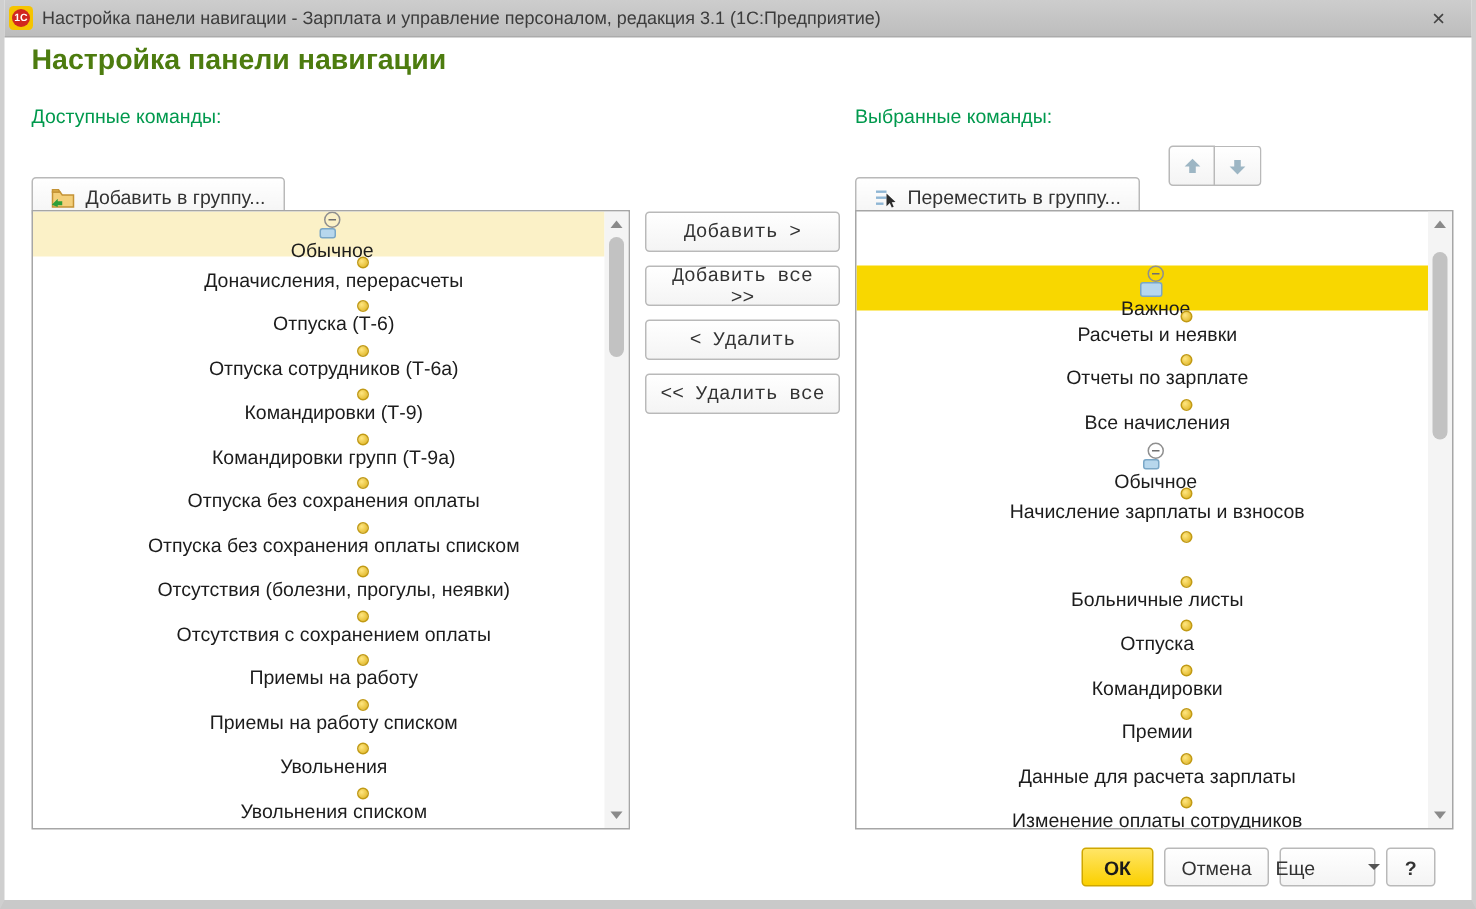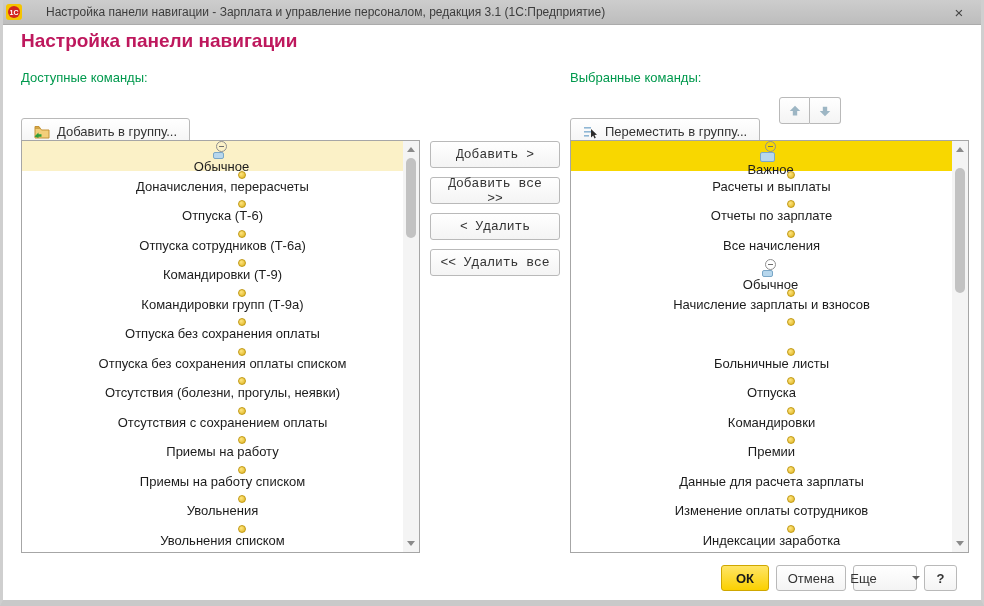--- a/index.html
+++ b/index.html
@@ -6,46 +6,46 @@
   .window{position:relative;width:984px;height:606px;background:#fff;box-sizing:border-box;
           border-left:3px solid #cfcfcf;border-right:3px solid #cfcfcf;border-bottom:6px solid #c9c9c9;overflow:hidden;}
   
   .titlebar{position:absolute;top:0;left:-3px;right:-3px;height:24px;
             background:linear-gradient(180deg,#cdcdcd,#bdbdbd);border-bottom:1px solid #ababab;
             display:flex;align-items:center;}
   .app-logo{width:16px;height:16px;margin-left:6px;border-radius:3px;background:#f5c400;
             display:flex;align-items:center;justify-content:center;flex:0 0 auto;}
   .app-logo .circ{width:12px;height:12px;border-radius:50%;background:#d1261f;color:#fff;
                   font-size:7px;font-weight:bold;display:flex;align-items:center;justify-content:center;}
-  .title-text{margin-left:24px;font-size:12px;color:#3c3c3c;white-space:nowrap;}
+  .title-text{margin-left:6px;font-size:12px;color:#3c3c3c;white-space:nowrap;}
   .close-btn{position:absolute;right:12px;top:0;height:24px;width:26px;display:flex;align-items:center;
              justify-content:center;font-size:15px;color:#444;cursor:default;}
   
-  .heading{position:absolute;left:18px;top:30px;font-size:19px;font-weight:600;color:#be185d;}
+  .heading{position:absolute;left:18px;top:30px;font-size:19px;font-weight:600;color:#4d7c0f;}
   .group-label{position:absolute;top:70px;font-size:13px;color:#00994d;}
   
   .btn{box-sizing:border-box;background:linear-gradient(180deg,#ffffff,#f4f4f4);border:1px solid #b9b9b9;
        border-radius:3px;font-size:13px;color:#333;display:flex;align-items:center;justify-content:center;
        font-family:"Liberation Sans",sans-serif;cursor:default;}
   .toolbar-btn{position:absolute;top:97px;height:27px;padding:0 12px;margin-top:21px;}
   .toolbar-btn .ic{margin-right:7px;display:inline-flex;}
   
   .updown{position:absolute;top:97px;left:776px;display:flex;}
   .updown .btn{width:31px;height:27px;border-radius:0;}
   .updown .btn:first-child{border-radius:3px 0 0 3px;}
   .updown .btn:last-child{border-radius:0 3px 3px 0;border-left:none;}
   
   .mid-btn{position:absolute;left:427px;width:130px;height:27px;font-family:Liberation Mono, monospace;}
   
   .listbox{position:absolute;top:140px;width:399px;height:413px;box-sizing:border-box;
            border:1px solid #a6a6a6;background:#fff;overflow:hidden;}
   .tree{position:absolute;top:0;left:0;right:16px;bottom:0;}
   .tree-row{height:29.5px;display:flex;align-items:center;font-size:13px;color:#1c1c1c;box-sizing:border-box;flex-direction:column;}
   .tree-row.sel-pale{background:#fbf1c7;}
-  .tree-row.sel-gold{background:#f8d700;}
+  .tree-row.sel-gold{background:#f8d700;margin-top:36px;}
   .minus-ic{width:11px;height:11px;border:1px solid #8f8f8f;border-radius:50%;margin-left:17px;
             position:relative;flex:0 0 auto;box-sizing:border-box;}
   .minus-ic::after{content:"";position:absolute;left:2px;right:2px;top:4px;height:1px;background:#6f6f6f;}
   .grp-ic{width:11px;height:7px;background:#b7d7ed;border:1px solid #7aa7c7;border-radius:2px;
           margin-left:11px;flex:0 0 auto;box-sizing:border-box;}
   .grp-ic.big{width:15px;height:10px;}
   .tree-row.group .row-label{margin-left:18px;}
   .dot-ic{width:8px;height:8px;border-radius:50%;margin-left:58px;flex:0 0 auto;box-sizing:border-box;
           background:radial-gradient(circle at 35% 35%,#ffe680,#ddb11d);border:1px solid #c19a15;}
   .tree-row.item .row-label{margin-left:20px;}
@@ -189,21 +189,21 @@
   </div>
   <div class="listbox" style="left:567px">
     <div class="tree">
         <div class="tree-row group sel-gold">
           <span class="minus-ic"></span>
           <span class="grp-ic big"></span>
           <span class="row-label">Важное</span>
         </div>
         <div class="tree-row item">
           <span class="dot-ic"></span>
-          <span class="row-label">Расчеты и выплаты</span>
+          <span class="row-label">Расчеты и неявки</span>
         </div>
         <div class="tree-row item">
           <span class="dot-ic"></span>
           <span class="row-label">Отчеты по зарплате</span>
         </div>
         <div class="tree-row item">
           <span class="dot-ic"></span>
           <span class="row-label">Все начисления</span>
         </div>
         <div class="tree-row group">

